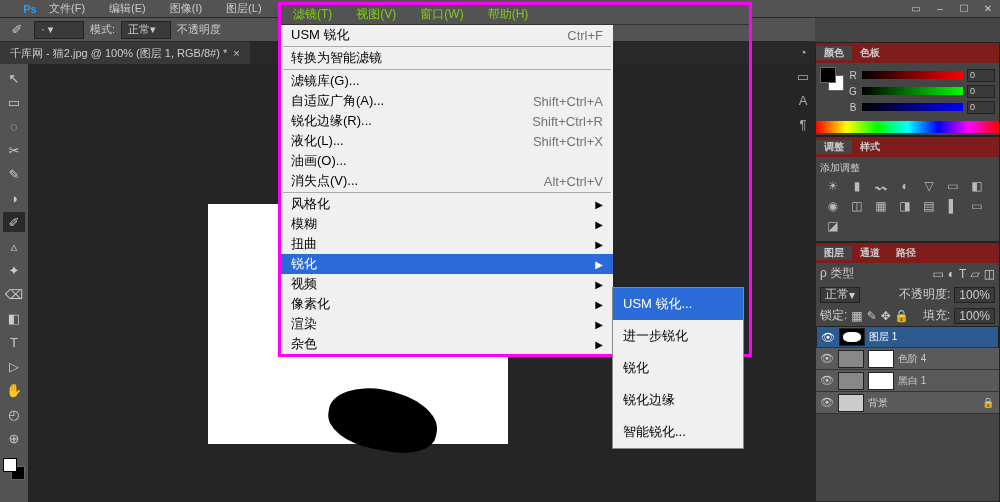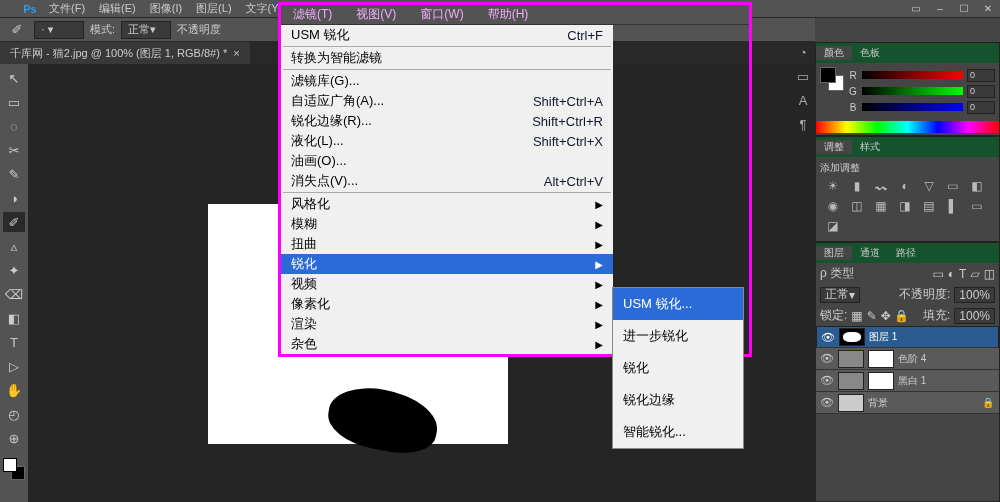--- a/index.html
+++ b/index.html
@@ -1,21 +1,21 @@
 <!DOCTYPE html>
 <html><head>
 <meta charset="utf-8">
 <style>
   * { box-sizing: border-box; margin: 0; padding: 0; font-family: "Microsoft YaHei", SimSun, sans-serif; }
   body { width: 1000px; height: 502px; background: #535353; overflow: hidden; position: relative; color: #ccc; font-size: 11px; }
   
   
   .titlebar { height: 18px; background: #535353; display: flex; align-items: center; border-bottom: 1px solid #282828; }
   .ps-logo { width: 22px; height: 18px; display: flex; align-items: center; justify-content: center; color: #2a9df4; font-weight: bold; font-size: 11px; margin-left: 19px; }
-  .menubar { display: flex; gap: 2px; padding-left: 2px; }
+  .menubar { display: flex; gap: 12px; padding-left: 2px; }
   .menubar span { padding: 0 6px; }
   .window-controls { margin-left: auto; display: flex; gap: 0; }
   .window-controls div { width: 24px; height: 16px; display: flex; align-items: center; justify-content: center; cursor: pointer; font-size: 10px; }
   
   
   .optionsbar { height: 24px; background: #535353; display: flex; align-items: center; padding: 0 6px; border-bottom: 1px solid #282828; font-size: 11px; gap: 6px; }
   .sel { background: #3a3a3a; border: 1px solid #222; height: 18px; padding: 0 6px; display: flex; align-items: center; min-width: 50px; }
   
   
   .doctab { height: 22px; background: #282828; display: flex; align-items: center; }
@@ -31,21 +31,21 @@
   .tools-fg .bg { position: absolute; width: 14px; height: 14px; background: #000; border: 1px solid #666; bottom: 0; right: 0; }
   
   
   .canvas-area { position: absolute; left: 28px; top: 64px; right: 185px; bottom: 0; background: #252525; }
   .canvas-doc { position: absolute; left: 180px; top: 140px; width: 300px; height: 240px; background: #fff; }
   .canvas-doc .blob { position: absolute; left: 40%; bottom: -6px; width: 110px; height: 60px; background: #000; border-radius: 60% 70% 50% 60%; transform: rotate(10deg); }
   
   
   .right { position: absolute; right: 0; top: 18px; width: 185px; bottom: 0; background: #454545; display: flex; flex-direction: column; font-size: 10px; }
   .panelgroup { border: 1px solid #222; background: #454545; }
-  .panel-tabs { display: flex; background: #14532d; height: 20px; align-items: center; }
+  .panel-tabs { display: flex; background: #7f1d1d; height: 20px; align-items: center; font-weight: bold; }
   .panel-tabs span { padding: 0 8px; }
   .panel-tabs .active { background: #454545; }
   .panel-body { padding: 4px; }
   
   .rgb-row { display: flex; align-items: center; height: 16px; gap: 4px; }
   .rgb-row .lab { width: 10px; text-align: center; }
   .rgb-row .grad { flex: 1; height: 8px; }
   .rgb-row .val { width: 28px; background: #3a3a3a; border: 1px solid #222; text-align: left; padding-left: 2px; font-size: 9px; height: 13px; line-height: 11px;}
   .grad-r { background: linear-gradient(to right, #000, #f00); }
   .grad-g { background: linear-gradient(to right, #000, #0f0); }
@@ -66,26 +66,26 @@
   .layer-thumb.mask { background: #000; position: relative; }
   .layer-thumb.mask::after { content:''; position:absolute; inset:3px; background:#fff; border-radius:40%; }
   
   .opts-row { display: flex; align-items: center; gap: 4px; padding: 2px 4px; font-size:12px; }
   .minisel { background:#3a3a3a; border:1px solid #222; padding:0 4px; height:16px; display:flex; align-items:center; }
   
   .basic-fn { position: absolute; right: 4px; top: 22px; background:#3a3a3a; border:1px solid #222; padding: 2px 6px; font-size: 11px; }
   
   
   .magenta-wrap { position: absolute; left: 278px; top: 2px; width: 474px; border: 3px solid #f0f; z-index: 50; }
-  .dropdown-menubar { height: 20px; background: #535353; display: flex; align-items: center; color: #f0abfc; font-size: 12px; border-bottom: 1px solid #333; }
+  .dropdown-menubar { height: 20px; background: #535353; display: flex; align-items: center; color: #84cc16; font-size: 12px; border-bottom: 1px solid #333; }
   .dropdown-menubar span { padding: 0 12px; }
   .popup { background: #f0f0f0; color: #000; font-family: SimSun, sans-serif; font-size: 13px; width: 332px; }
   .popup .mi { height: 20px; display: flex; align-items: center; padding: 0 10px; }
   .popup .mi .lab { flex: 1; }
-  .popup .mi .sc { color: #0f172a; }
+  .popup .mi .sc { color: #737373; }
   .popup .mi .arr { font-size: 10px; }
   .popup .sep { height: 1px; background: #aaa; margin: 1px 2px; }
   .popup .mi.hover { background: #2a6bd8; color: #fff; }
   
   .submenu { position: absolute; left: 612px; top: 287px; width: 132px; background: #f0f0f0; color: #000; border: 1px solid #888; z-index: 51; font-family: SimSun, sans-serif; font-size: 13px; }
   .submenu .mi { height: 18px; display: flex; align-items: center; padding: 16px 10px; }
   .submenu .mi.hover { background: #2a6bd8; color: #fff; }
   
   
   .mid-icons { position: absolute; left: 792px; top: 42px; width: 26px; display:flex; flex-direction:column; gap:4px; }

